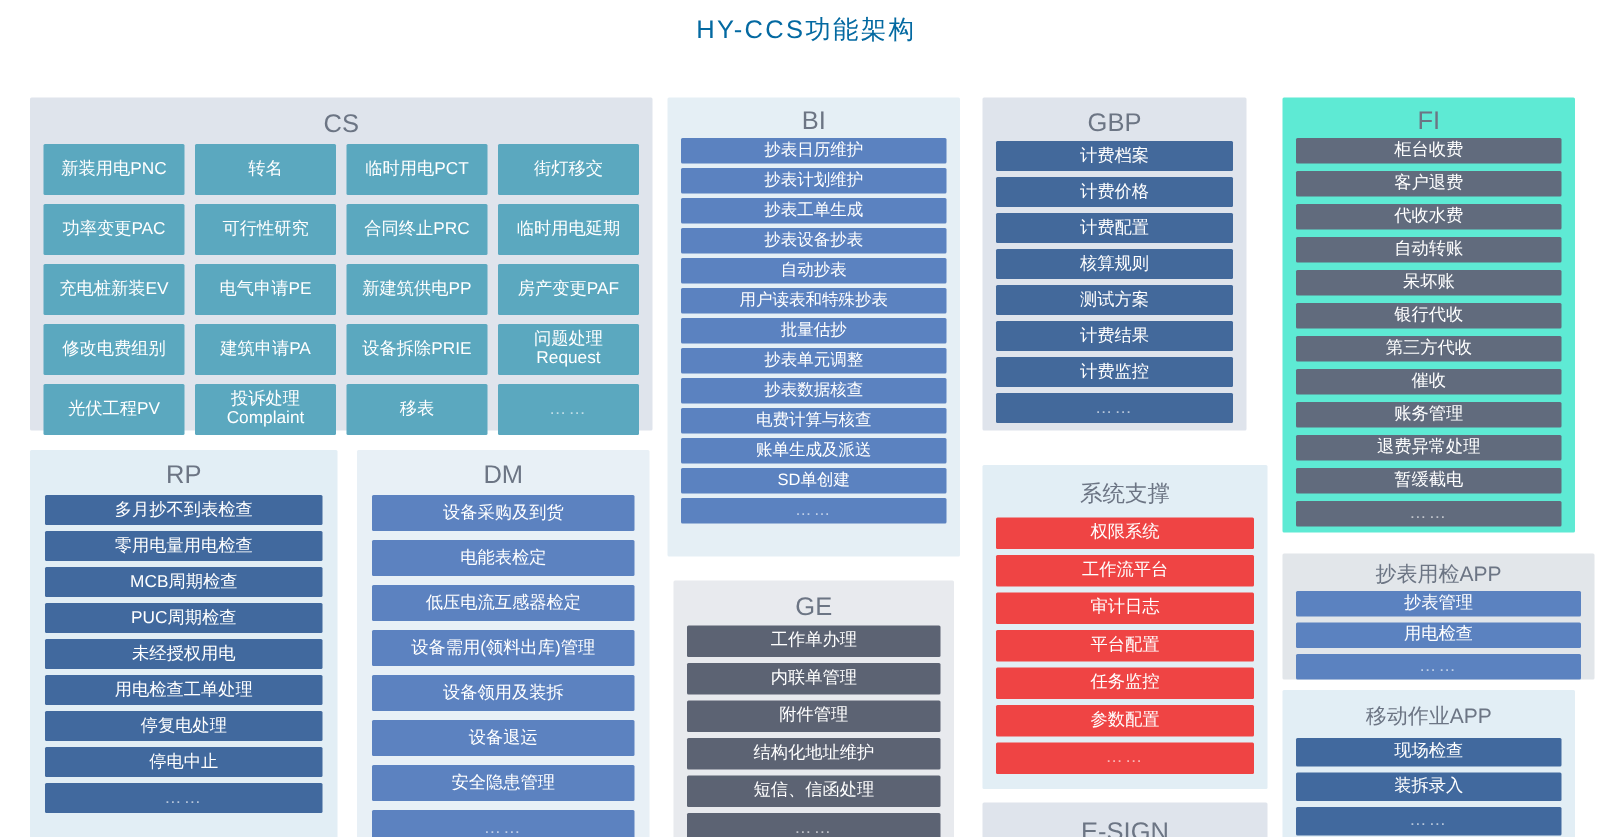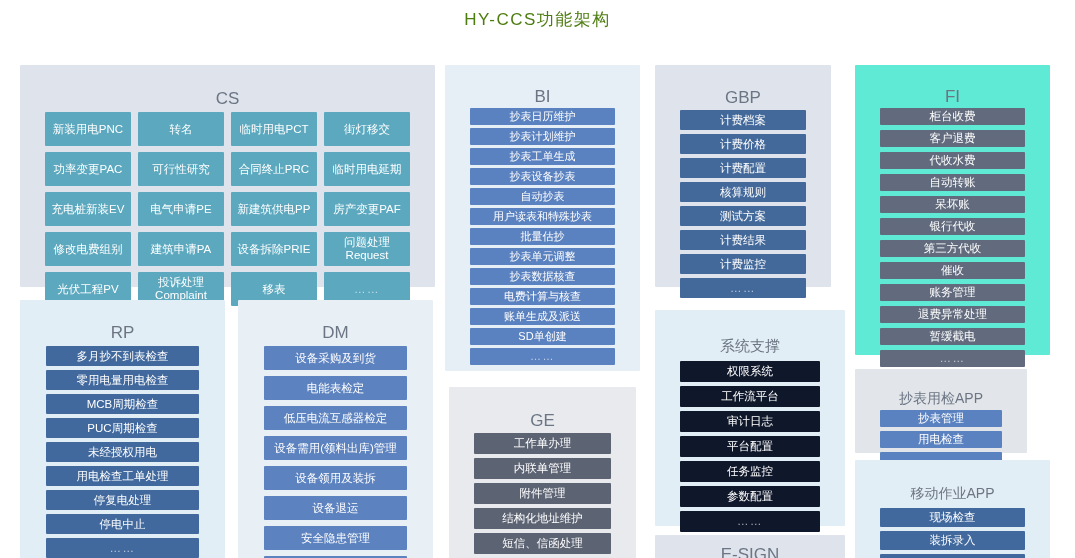--- a/index.html
+++ b/index.html
@@ -8,38 +8,38 @@
     width: 1075px; height: 558px;
     background: #ffffff;
     font-family: "Liberation Sans", "DejaVu Sans", sans-serif;
     overflow: hidden;
   }
 
   #page-title {
     text-align: center;
     font-size: 17px;
     letter-spacing: 1.5px;
-    color: #4d7c0f;
+    color: #0369a1;
     font-weight: 400;
     padding-top: 7px;
     height: 32px;
     line-height: 25px;
   }
 
   #board {
     position: relative;
     width: 1075px;
     height: 526px;
   }
 
   
   .panel {
     position: absolute;
     border-radius: 1px;
-    padding: 16px;
+    padding: 0;
   }
   .panel-title {
     text-align: center;
     color: #6c7584;
     font-weight: 400;
     line-height: 1;
   }
   .cells {
     display: flex;
     flex-direction: column;
@@ -102,21 +102,21 @@
   #panel-gbp .cells { gap: 4px; padding: 0 9px 9px 9px; }
   #panel-gbp .cell { background: #43699b; height: 20px; font-size: 11.5px; }
 
   
   #panel-sys {
     left: 655px; top: 278px; width: 190px; height: 216px;
     background: #e2eef5;
   }
   #panel-sys .panel-title { font-size: 15px; padding-top: 12px; height: 35px; }
   #panel-sys .cells { gap: 4px; padding: 0 9px 9px 9px; }
-  #panel-sys .cell { background: #0f172a; height: 21px; font-size: 11.5px; }
+  #panel-sys .cell { background: #ef4444; height: 21px; font-size: 11.5px; }
 
   
   #panel-esign {
     left: 655px; top: 503px; width: 190px; height: 38px;
     background: #dfe4ec;
     display: flex; align-items: center; justify-content: center;
   }
   #panel-esign .panel-title { font-size: 17px; padding: 0; }
 
   
@@ -141,21 +141,21 @@
   #panel-fi {
     left: 855px; top: 33px; width: 195px; height: 290px;
     background: #5eead4;
   }
   #panel-fi .panel-title { font-size: 17px; padding-top: 7px; height: 27px; }
   #panel-fi .cells { gap: 5px; padding: 0 9px 8px 9px; }
   #panel-fi .cell { background: #616b7d; height: 17px; font-size: 11.5px; }
 
   
   #panel-app1 {
-    left: 855px; top: 337px; width: 172px; height: 84px;
+    left: 855px; top: 337px; width: 208px; height: 84px;
     background: #e2e6ea;
   }
   #panel-app1 .panel-title { font-size: 14px; padding-top: 6px; height: 25px; }
   #panel-app1 .cells { gap: 4px; padding: 0 9px 8px 9px; }
   #panel-app1 .cell { background: #5b82c0; height: 17px; font-size: 11.5px; }
 
   
   #panel-app2 {
     left: 855px; top: 428px; width: 195px; height: 114px;
     background: #e2eef5;

